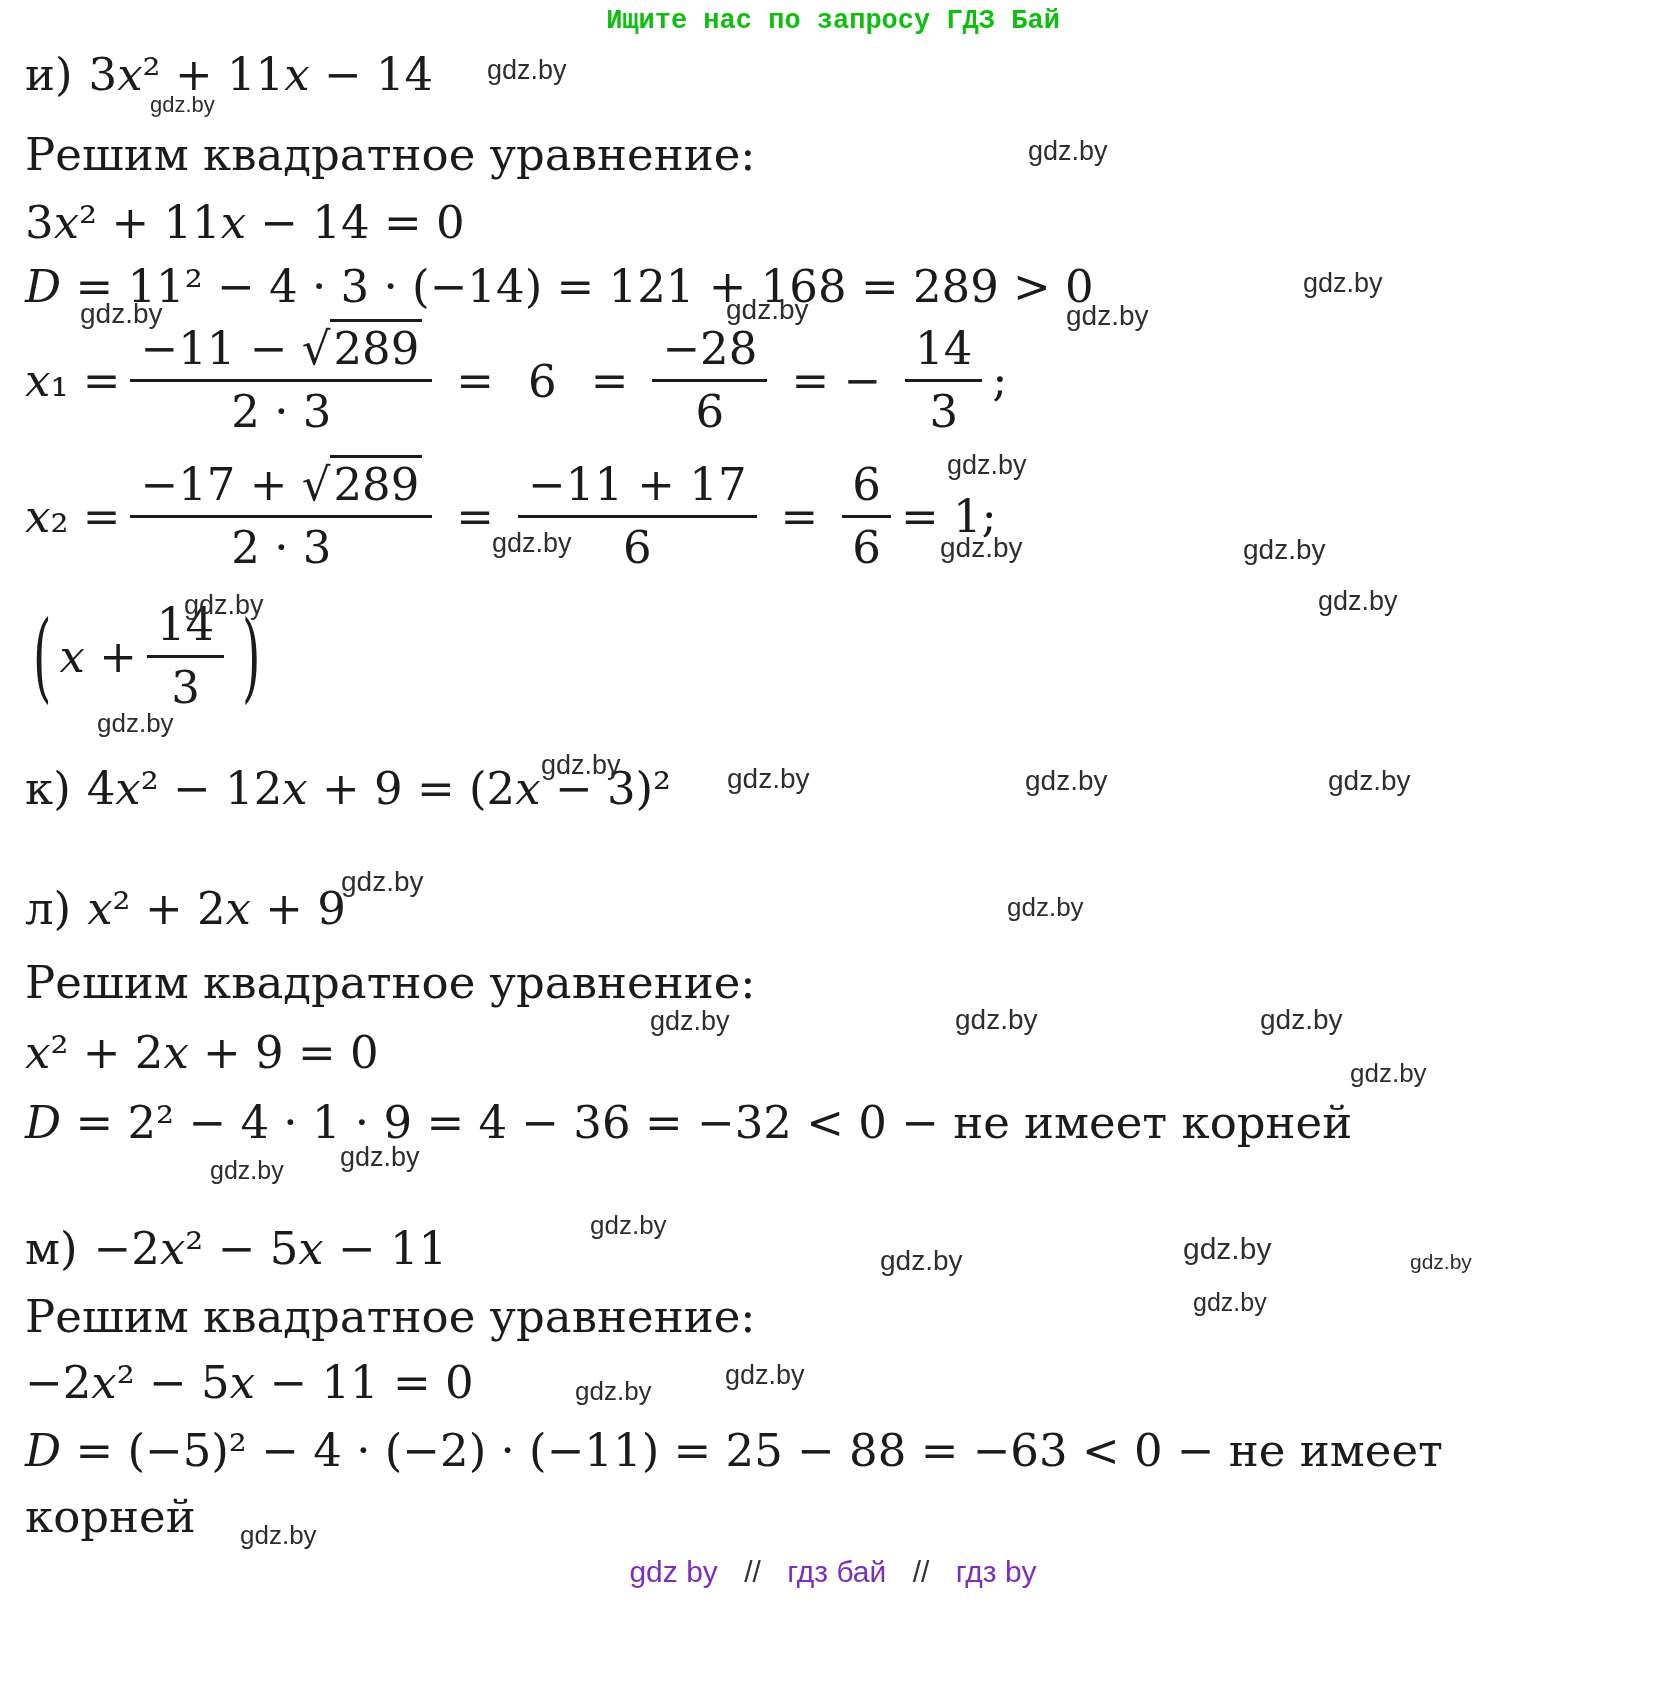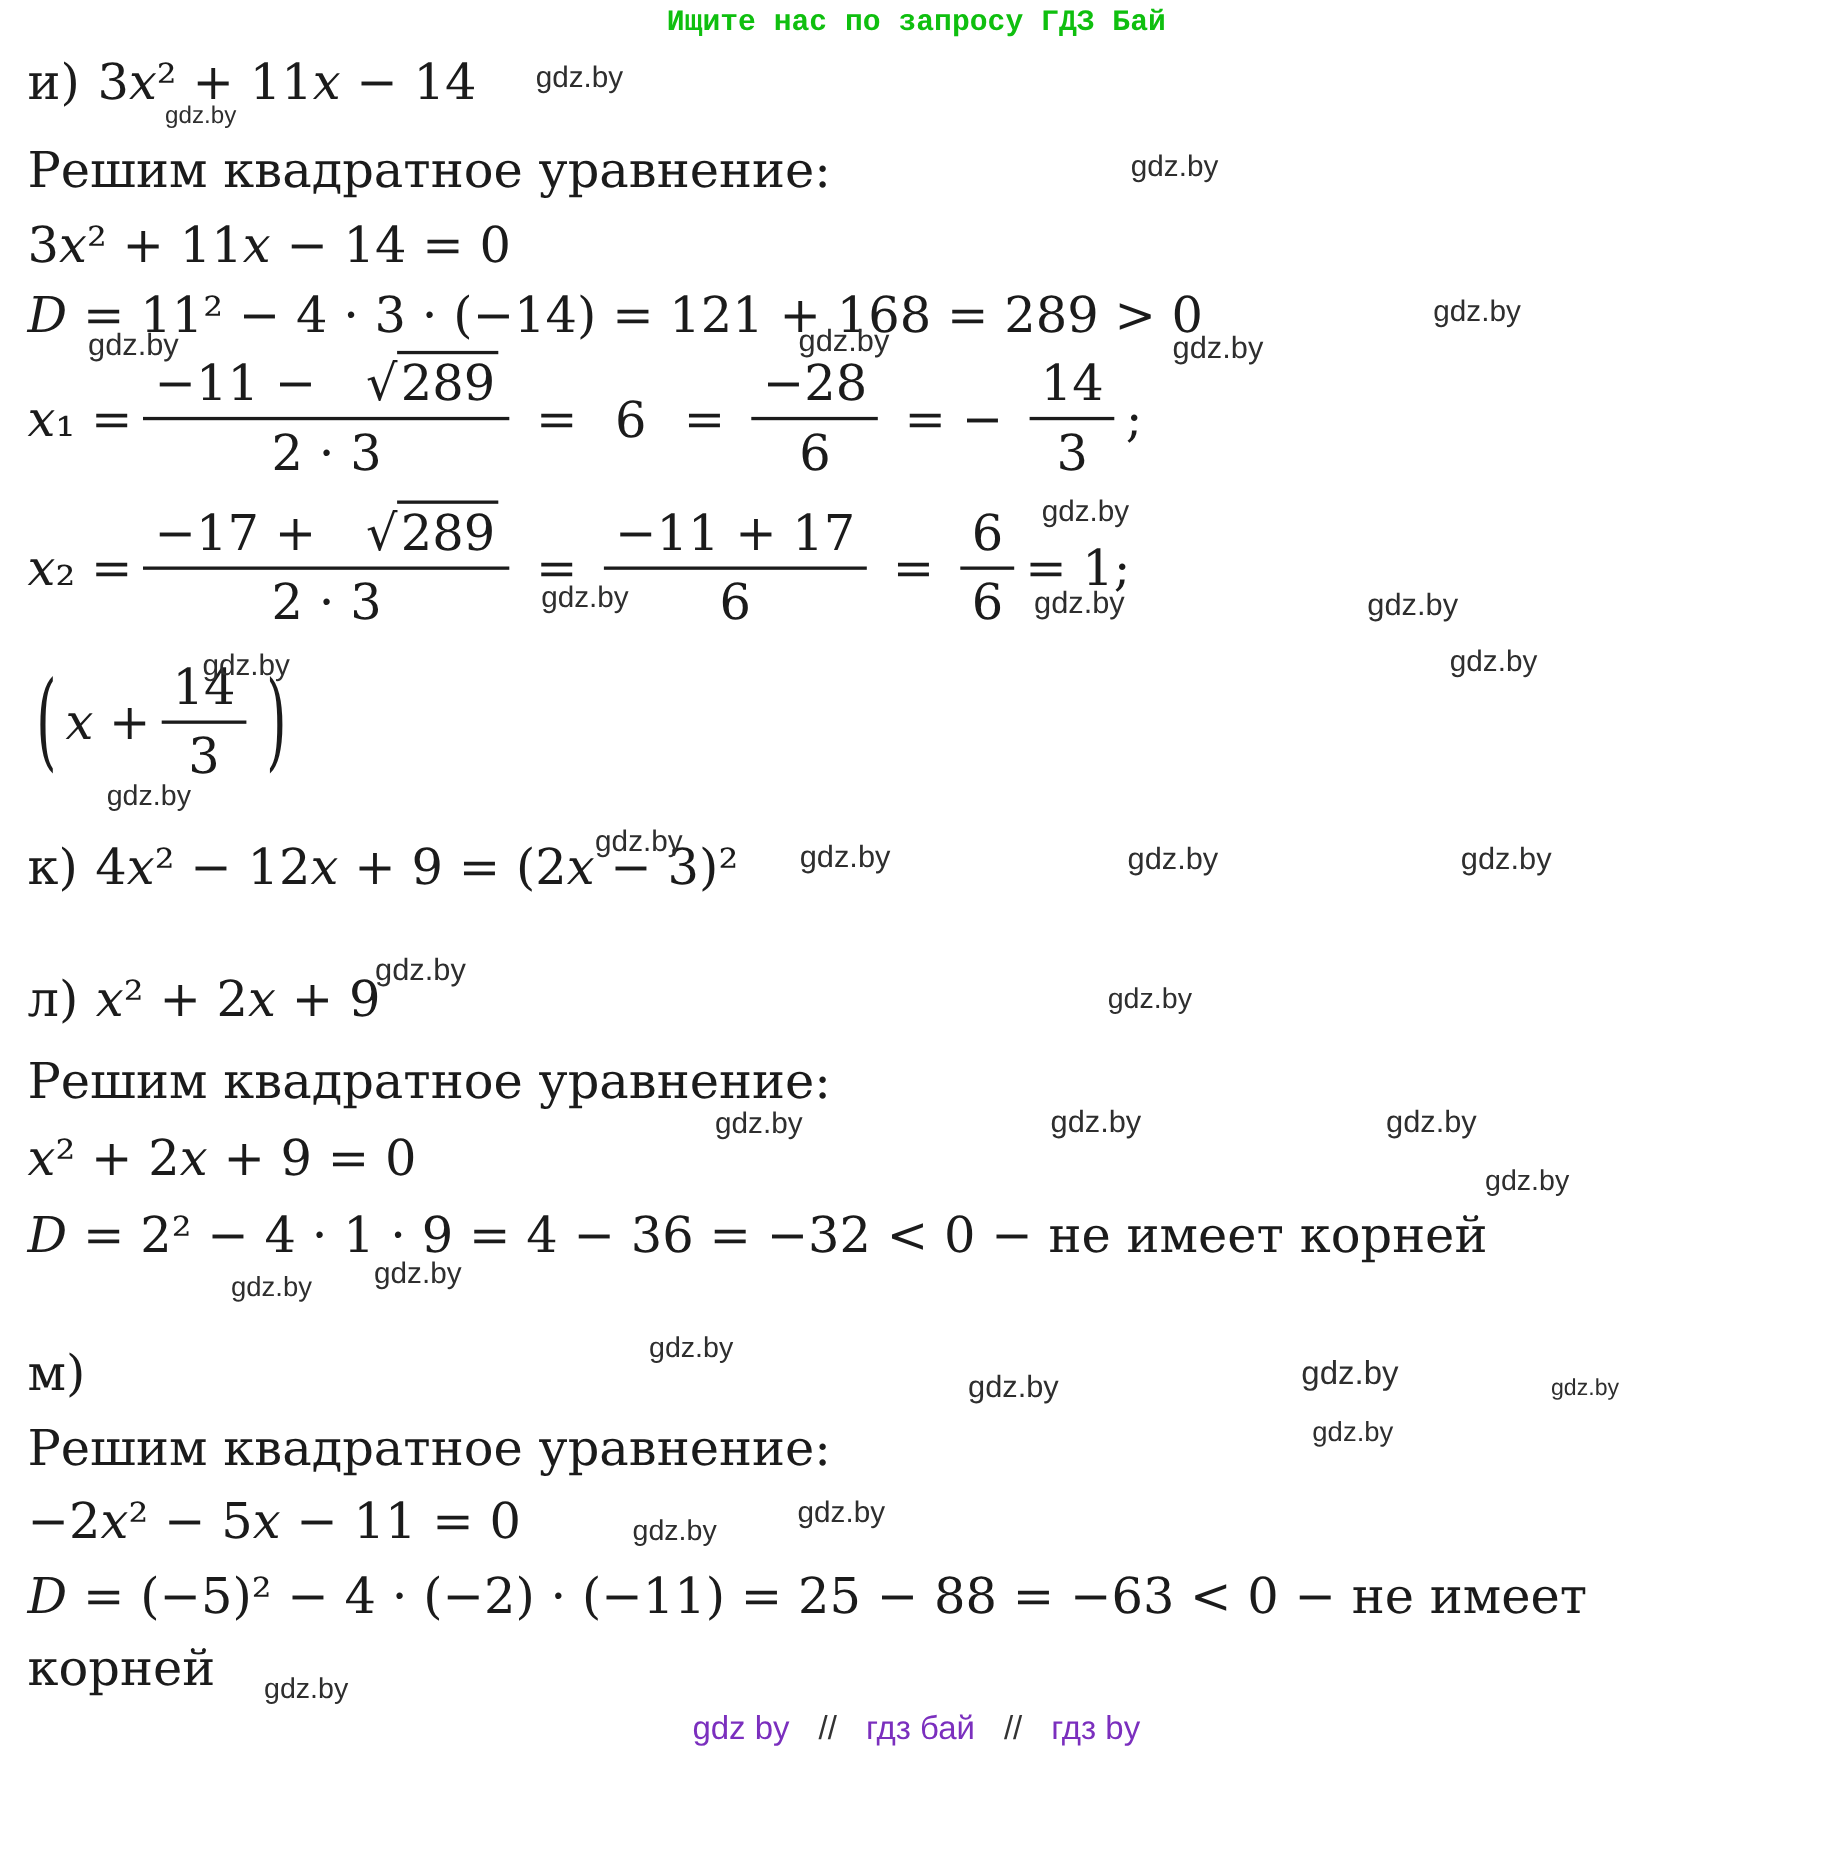--- a/index.html
+++ b/index.html
@@ -20,21 +20,21 @@
   }
   .label { margin-right:16px; }
   .math i { font-style:italic; }
   .op { margin:0 14px; }
   .frac {
     display:inline-flex; flex-direction:column; align-items:center;
     text-align:center; margin:0 10px; line-height:1.2;
   }
   .frac .num { display:block; padding:0 10px 3px; border-bottom:3px solid #1b1b1b; }
   .frac .den { display:block; padding:3px 10px 0; }
-  .sqrt { white-space:nowrap;margin-left:31px; }
+  .sqrt { white-space:nowrap; }
   .sqrt .rad { border-top:3px solid #1b1b1b; padding:0 3px; }
   .bigparen {
     display:inline-block; transform:scaleY(2.05); font-size:1.05em;
     margin:0 8px; font-weight:400;
   }
   .wm {
     position:absolute; font-family:"Liberation Sans", sans-serif;
     color:#2e2e2e; white-space:nowrap;
   }
   .footer {
@@ -133,20 +133,21 @@
   <div class="line" style="top:1026px">
     <span class="math"><i>x</i>² + 2<i>x</i> + 9 = 0</span>
   </div>
 
   <div class="line" style="top:1096px">
     <span class="math"><i>D</i> = 2² − 4 · 1 · 9 = 4 − 36 = −32 &lt; 0 − не имеет корней</span>
   </div>
 
   <div class="line" style="top:1222px">
     <span class="label">м)</span>
+    <span class="math">−2<i>x</i>² − 5<i>x</i> − 11</span>
   </div>
 
   <div class="line" style="top:1290px">Решим квадратное уравнение:</div>
 
   <div class="line" style="top:1356px">
     <span class="math">−2<i>x</i>² − 5<i>x</i> − 11 = 0</span>
   </div>
 
   <div class="line" style="top:1424px">
     <span class="math"><i>D</i> = (−5)² − 4 · (−2) · (−11) = 25 − 88 = −63 &lt; 0 − не имеет</span>

